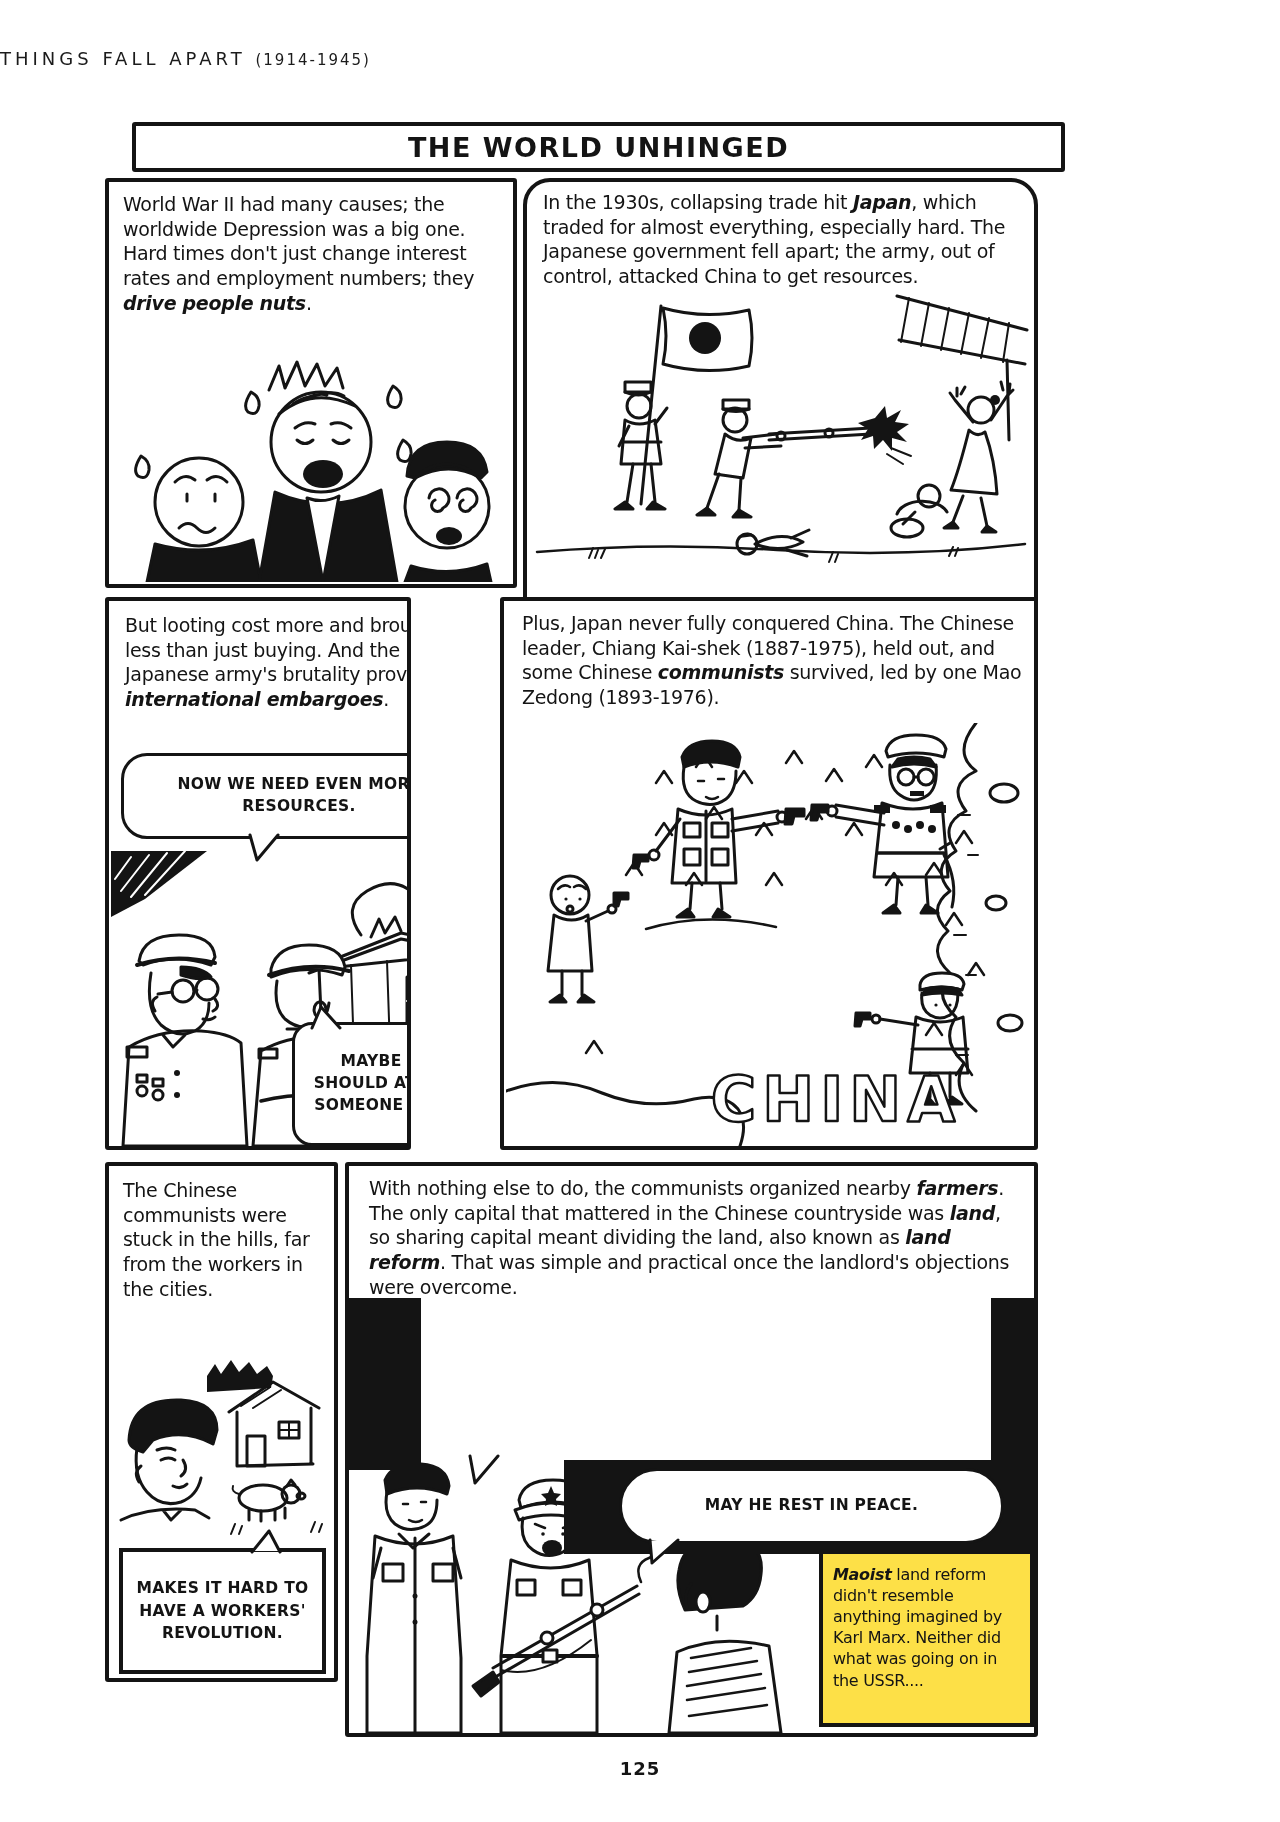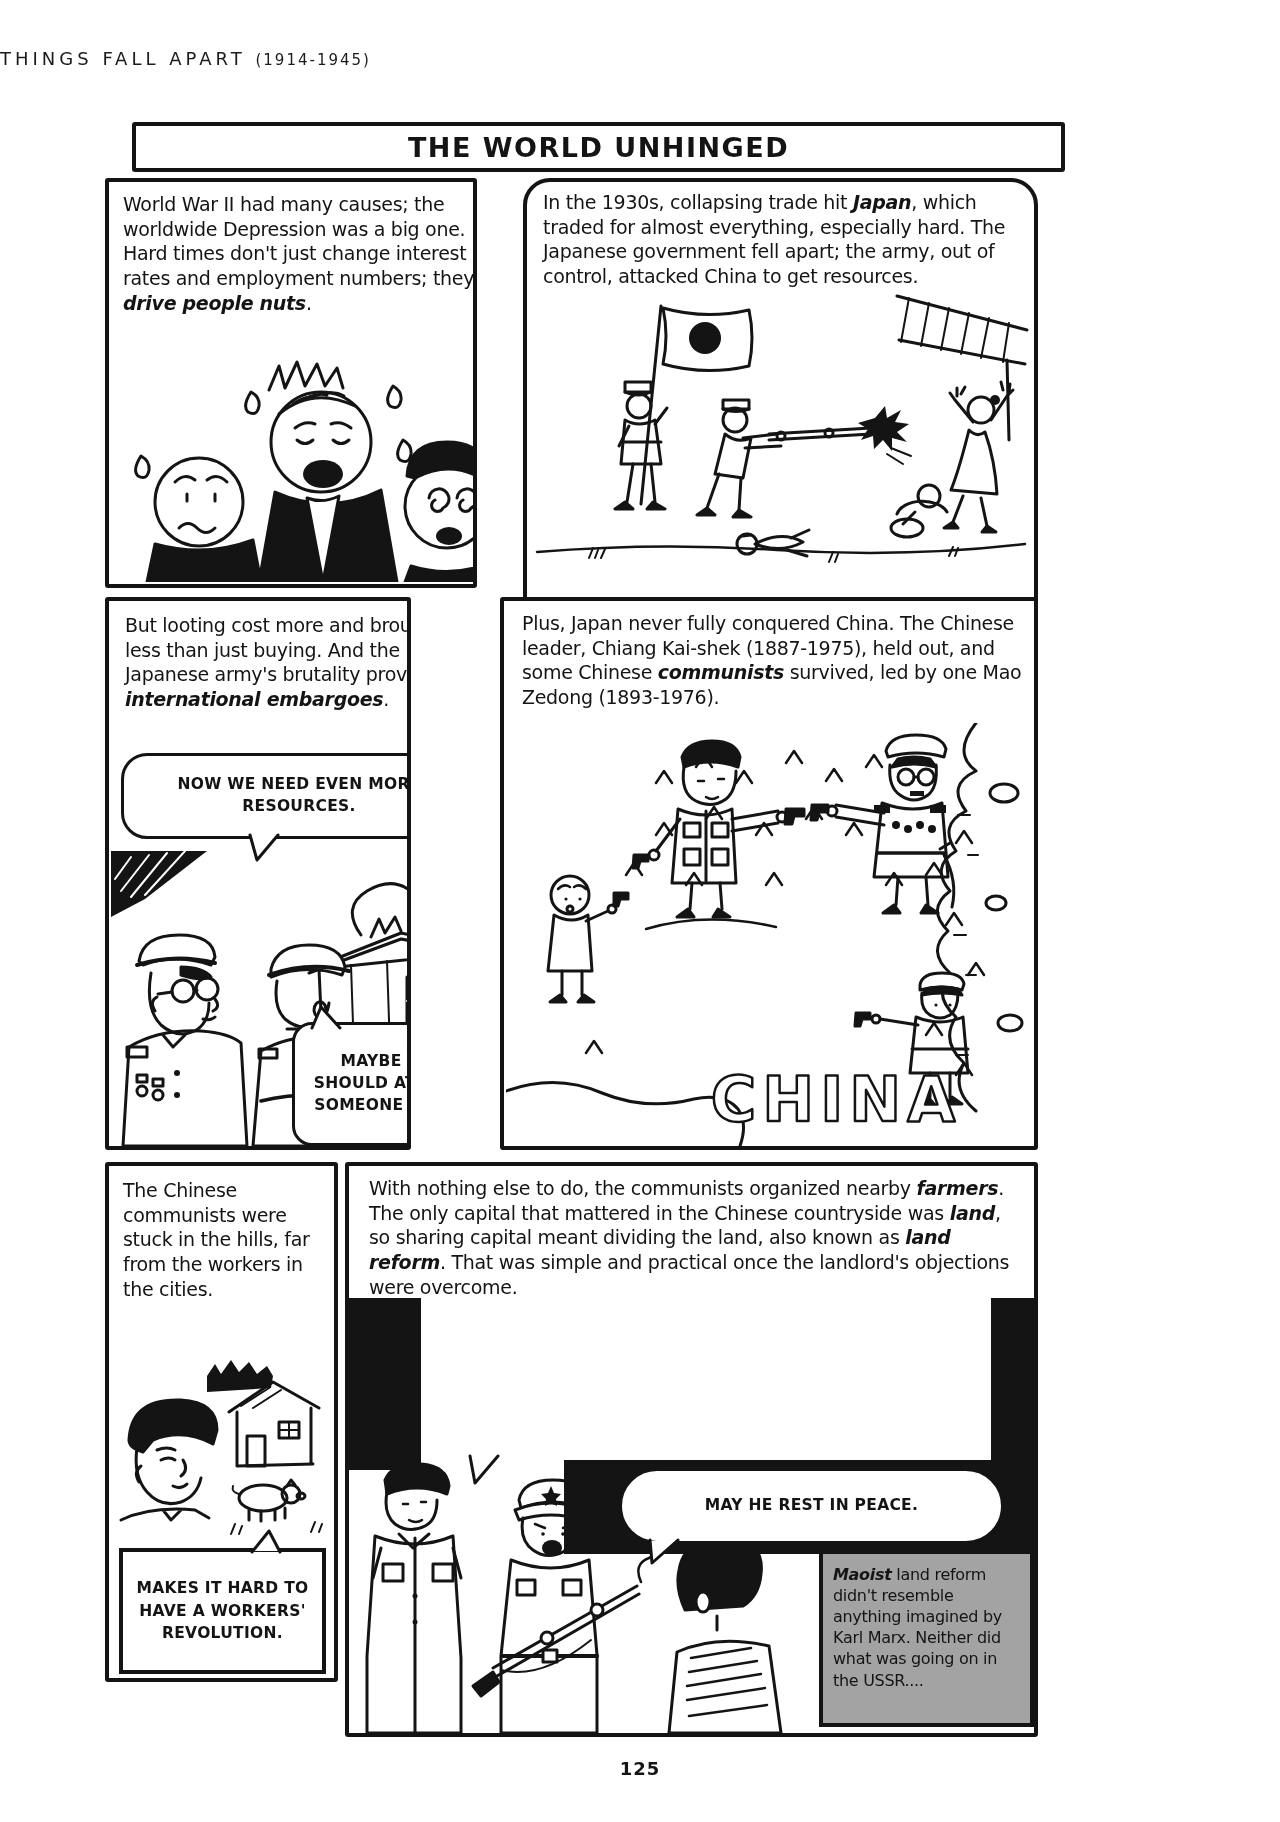--- a/index.html
+++ b/index.html
@@ -17,21 +17,21 @@
   .bubble{position:absolute;background:#fff;border:3.5px solid #141414;border-radius:26px;
           display:flex;align-items:center;justify-content:center;text-align:center;
           font-weight:600;font-size:15.5px;line-height:1.4;letter-spacing:0.3px;
           padding:6px 14px;box-sizing:border-box;z-index:2;}
   .speech-box{position:absolute;background:#fff;border:4px solid #141414;
           display:flex;align-items:center;justify-content:center;text-align:center;
           font-weight:600;font-size:15.5px;line-height:1.45;letter-spacing:0.3px;
           padding:6px 10px;box-sizing:border-box;z-index:2;}
   .btail{position:absolute;z-index:3;}
   .blackpatch{position:absolute;background:#141414;z-index:1;}
-  .note-box{position:absolute;background:#a3a3a3;border:4px solid #141414;z-index:2;
+  .note-box{position:absolute;background:#fde047;border:4px solid #141414;z-index:2;
             box-sizing:border-box;padding:10px 10px;font-size:16px;line-height:1.32;
             letter-spacing:-0.3px;}
   .page-number{position:absolute;top:1758px;left:0;width:100%;text-align:center;
                font-size:18px;font-weight:bold;letter-spacing:1px;}
   .ill{position:absolute;z-index:0;}
   svg{display:block;}
 </style>
 </head>
 <body>
 
@@ -39,21 +39,21 @@
 
   <div class="header">
     <span>THINGS FALL APART</span>
     <span class="years">(1914-1945)</span>
   </div>
 
   <div class="panel title-bar" style="left:105px;top:122px;width:933px;height:50px;margin-left:27px;">
     <span class="title-text">THE WORLD UNHINGED</span>
   </div>
 
-  <section class="panel" style="left:105px;top:178px;width:372px;height:410px;">
+  <section class="panel" style="left:105px;top:178px;width:412px;height:410px;">
     <p class="cap" style="left:14px;top:10px;width:382px;"><span>World War II had many causes; the worldwide Depression was a big one. Hard times don't just change interest rates and employment numbers; they </span><span class="bi">drive people nuts</span><span>.</span></p>
     <svg class="ill" style="left:2px;top:158px;" width="400" height="242" viewBox="0 0 400 242" fill="none" stroke="#141414" stroke-width="3" stroke-linecap="round" stroke-linejoin="round">
       <path d="M30 116 q-9 14 -3 20 q9 5 11 -6 q1 -9 -8 -14 z"></path>
       <circle cx="88" cy="162" r="44"></circle>
       <path d="M64 142 q10 -10 20 -2 M96 140 q10 -8 20 2"></path>
       <path d="M76 154 v7 M104 154 v7"></path>
       <path d="M68 188 q9 -9 18 0 q9 9 18 0"></path>
       <path d="M44 204 L36 242 L150 242 L142 200 q-48 18 -98 4 z" fill="#141414"></path>
       <path d="M158 50 l10 -24 l6 22 l12 -26 l8 24 l12 -22 l8 22 l12 -18 l6 20"></path>
       <circle cx="210" cy="102" r="50"></circle>

